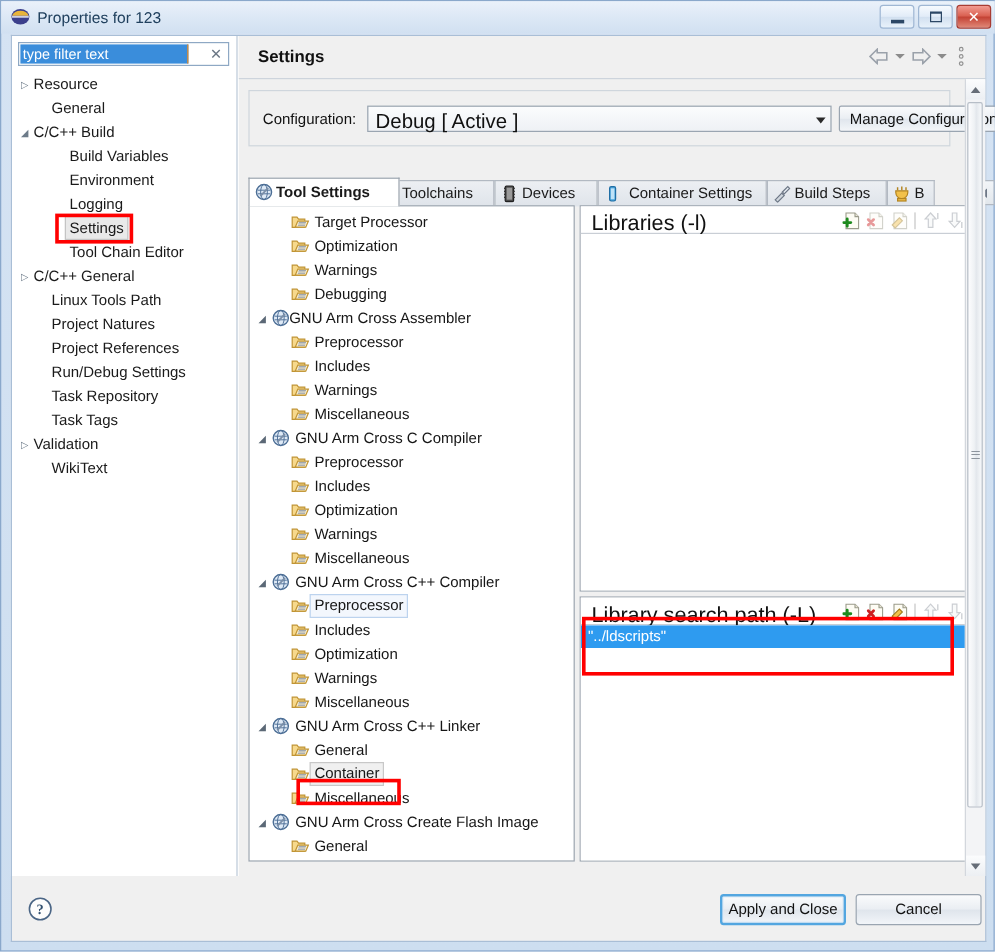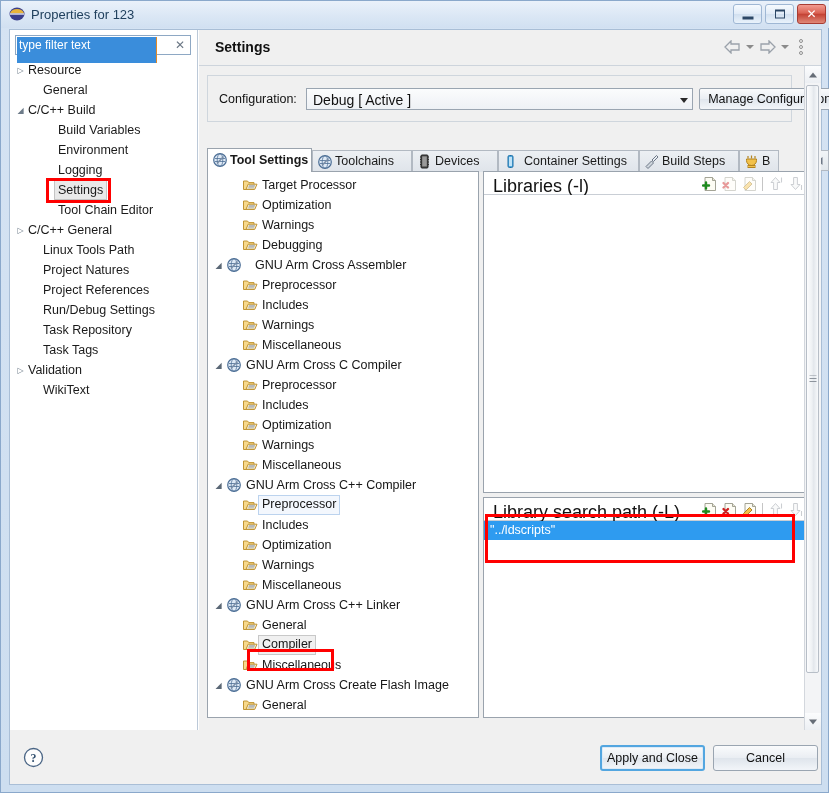--- a/index.html
+++ b/index.html
@@ -55,21 +55,21 @@
   
   .leftpane{
     position:absolute;left:0;top:0;width:188px;height:700px;
     background:#fff;box-sizing:border-box;border-right:1px solid #bcc9d8;
   }
   .filterwrap{
     position:absolute;left:5px;top:5px;width:176px;height:20px;
     box-sizing:border-box;border:1px solid #8ea8c4;background:#fff;
   }
   .filterinput{
-    position:absolute;left:1px;top:1px;width:140px;height:26px;
+    position:absolute;left:1px;top:1px;width:140px;height:16px;
     line-height:16px;font-size:12px;
     background:#3a8ddb;color:#fff;padding-left:2px;
     box-sizing:border-box;white-space:nowrap;overflow:hidden;
     border-right:1px solid #e08a2a;
   }
   .filter-clear{
     position:absolute;right:4px;top:2px;width:12px;height:14px;
     color:#6b7785;font-size:12px;line-height:14px;text-align:center;cursor:default;
   }
   .tree{position:absolute;left:0;top:30px;width:186px;}
@@ -107,21 +107,21 @@
   .cfgbox{
     position:absolute;left:8px;top:45px;width:585px;height:47px;
     border:1px solid #cfd6dd;box-sizing:border-box;background:#f0f0f0;
   }
   .cfg-label{position:absolute;left:11px;top:16px;font-size:12.5px;color:#111;}
   .cfg-combo{
     position:absolute;left:98px;top:12px;width:387px;height:22px;
     box-sizing:border-box;border:1px solid #9aa5b1;
     background:linear-gradient(180deg,#fbfcfd 0%,#eef1f5 100%);
   }
-  .cfg-combo .val{position:absolute;left:6px;top:3px;font-size:14px;color:#111;white-space:nowrap;}
+  .cfg-combo .val{position:absolute;left:6px;top:3px;font-size:17px;color:#111;white-space:nowrap;}
   .cfg-combo .dd{
     position:absolute;right:4px;top:9px;width:0;height:0;
     border-left:4px solid transparent;border-right:4px solid transparent;border-top:5px solid #2a2a2a;
   }
   .cfg-btn{
     position:absolute;left:491px;top:12px;width:158px;height:22px;
     box-sizing:border-box;border:1px solid #9aa5b1;border-radius:2px;
     background:linear-gradient(180deg,#fafbfc 0%,#eaeef3 48%,#e0e6ed 52%,#f3f6f9 100%);
     font-size:12.5px;color:#111;text-align:center;line-height:20px;cursor:default;
     white-space:nowrap;overflow:hidden;
@@ -362,21 +362,21 @@
         <div class="cfgbox">
           <div class="cfg-label">Configuration:</div>
           <div class="cfg-combo">
             <span class="val">Debug  [ Active ]</span>
             <span class="dd"></span>
           </div>
           <div class="cfg-btn">Manage Configurations...</div>
         </div>
 
         <div class="tabs" id="tab-strip">
-            <div class="tab active" style="left: 0px; width: 105px;"><span class="ti"><svg width="16" height="16" viewBox="0 0 16 16">
+            <div class="tab active" style="left: 0px; width: 126px;"><span class="ti"><svg width="16" height="16" viewBox="0 0 16 16">
                   <circle cx="8" cy="8" r="6.3" fill="#dfeaf6" stroke="#4d6f96" stroke-width="1.2"></circle>
                   <path d="M3 6.5 L13 6.5 M3 9.5 L13 9.5" stroke="#4d6f96" stroke-width="0.8"></path>
                   <ellipse cx="8" cy="8" rx="2.8" ry="6.3" fill="none" stroke="#4d6f96" stroke-width="0.8"></ellipse>
                   <path d="M5 11.5 L11.5 4.5" stroke="#7b8fa8" stroke-width="1.6"></path>
                 </svg></span><span>Tool Settings</span></div>
             <div class="tab" style="left: 105px; width: 100px;"><span class="ti"><svg width="16" height="16" viewBox="0 0 16 16">
                   <circle cx="8" cy="8" r="6.3" fill="#dfeaf6" stroke="#4d6f96" stroke-width="1.2"></circle>
                   <path d="M3 6.5 L13 6.5 M3 9.5 L13 9.5" stroke="#4d6f96" stroke-width="0.8"></path>
                   <ellipse cx="8" cy="8" rx="2.8" ry="6.3" fill="none" stroke="#4d6f96" stroke-width="0.8"></ellipse>
                   <path d="M5 11.5 L11.5 4.5" stroke="#7b8fa8" stroke-width="1.6"></path>
@@ -440,21 +440,21 @@
                   <span class="txt" style="left: 54px;">Debugging</span>
                 </div>
                 <div class="tool-node">
                   <span class="arw" style="left: 6px;">◢</span>
                   <span class="ico" style="left: 18px;"><svg width="16" height="16" viewBox="0 0 16 16">
                       <circle cx="8" cy="8" r="6.3" fill="#dfeaf6" stroke="#4d6f96" stroke-width="1.2"></circle>
                       <path d="M3 6.5 L13 6.5 M3 9.5 L13 9.5" stroke="#4d6f96" stroke-width="0.8"></path>
                       <ellipse cx="8" cy="8" rx="2.8" ry="6.3" fill="none" stroke="#4d6f96" stroke-width="0.8"></ellipse>
                       <path d="M5 11.5 L11.5 4.5" stroke="#7b8fa8" stroke-width="1.6"></path>
                     </svg></span>
-                  <span class="txt" style="left: 47px;">GNU Arm Cross Assembler</span>
+                  <span class="txt" style="left: 33px;">GNU Arm Cross Assembler</span>
                 </div>
                 <div class="tool-node">
                   <span class="ico" style="left: 34px;"><svg width="16" height="16" viewBox="0 0 16 16">
                       <path d="M1.5 12.5 L1.5 4 L5.5 4 L6.8 5.6 L12 5.6 L12 12.5 Z" fill="#f7d98c" stroke="#c09434" stroke-width="1"></path>
                       <path d="M4 12.3 L6.2 7.2 L15 7.2 L12.8 12.3 Z" fill="#fdf1cf" stroke="#c09434" stroke-width="1"></path>
                       <path d="M7 8.4 h6 M6.6 9.6 h6 M6.2 10.8 h6" stroke="#9aa3ad" stroke-width="0.8"></path>
                     </svg></span>
                   <span class="txt" style="left: 54px;">Preprocessor</span>
                 </div>
                 <div class="tool-node">
@@ -598,21 +598,21 @@
                       <path d="M7 8.4 h6 M6.6 9.6 h6 M6.2 10.8 h6" stroke="#9aa3ad" stroke-width="0.8"></path>
                     </svg></span>
                   <span class="txt" style="left: 54px;">General</span>
                 </div>
                 <div class="tool-node selbox">
                   <span class="ico" style="left: 34px;"><svg width="16" height="16" viewBox="0 0 16 16">
                       <path d="M1.5 12.5 L1.5 4 L5.5 4 L6.8 5.6 L12 5.6 L12 12.5 Z" fill="#f7d98c" stroke="#c09434" stroke-width="1"></path>
                       <path d="M4 12.3 L6.2 7.2 L15 7.2 L12.8 12.3 Z" fill="#fdf1cf" stroke="#c09434" stroke-width="1"></path>
                       <path d="M7 8.4 h6 M6.6 9.6 h6 M6.2 10.8 h6" stroke="#9aa3ad" stroke-width="0.8"></path>
                     </svg></span>
-                  <span class="txt" style="left: 54px;">Compiler</span>
+                  <span class="txt" style="left: 54px;">Container</span>
                 </div>
                 <div class="tool-node">
                   <span class="ico" style="left: 34px;"><svg width="16" height="16" viewBox="0 0 16 16">
                       <path d="M1.5 12.5 L1.5 4 L5.5 4 L6.8 5.6 L12 5.6 L12 12.5 Z" fill="#f7d98c" stroke="#c09434" stroke-width="1"></path>
                       <path d="M4 12.3 L6.2 7.2 L15 7.2 L12.8 12.3 Z" fill="#fdf1cf" stroke="#c09434" stroke-width="1"></path>
                       <path d="M7 8.4 h6 M6.6 9.6 h6 M6.2 10.8 h6" stroke="#9aa3ad" stroke-width="0.8"></path>
                     </svg></span>
                   <span class="txt" style="left: 54px;">Miscellaneous</span>
                 </div>
                 <div class="tool-node">

